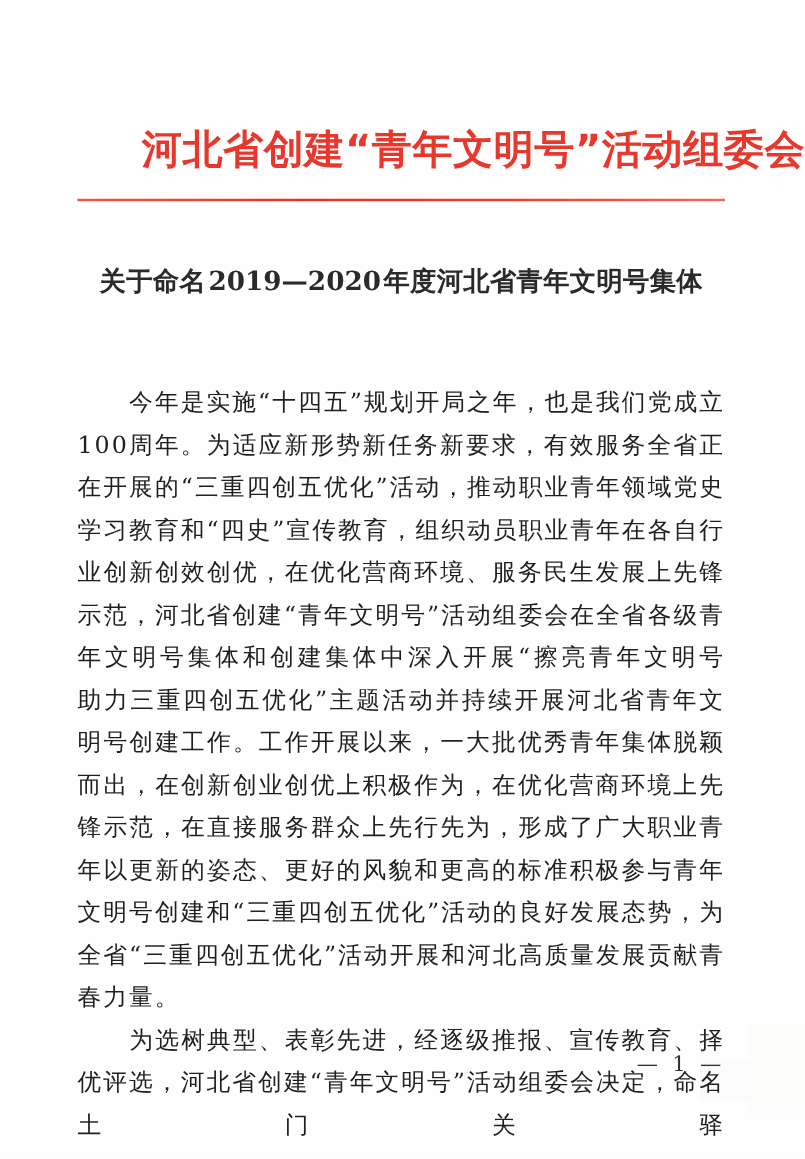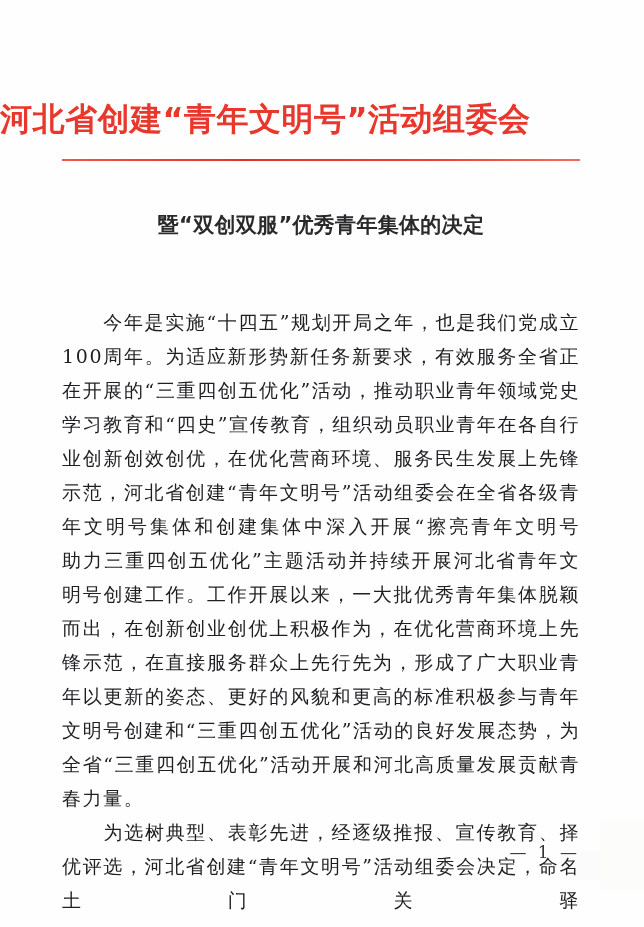--- a/index.html
+++ b/index.html
@@ -36,21 +36,21 @@
   .scan-tint.a { left: 600px; top: 820px; width: 44px; height: 70px; }
   .scan-tint.b { left: 560px; top: 850px; width: 42px; height: 30px; background: #fafaf9; }
   .scan-tint.c { left: 0px;   top: 900px; width: 644px; height: 27px; background: #fdfdfd; }
 
   
   .masthead {
     position: absolute;
     left: 0;
     top: 98px;
     width: 644px;
-    text-align: left;
+    text-align: right;
   }
   .masthead-title {
     display: inline-block;
     font-family: "DejaVu Sans", "Liberation Sans", sans-serif;
     font-weight: 700;
     font-size: 32px;
     line-height: 42px;
     letter-spacing: 0.5px;
     color: #e8382e;
     white-space: nowrap;
@@ -135,21 +135,21 @@
   <div class="scan-tint a"></div>
   <div class="scan-tint b"></div>
   <div class="scan-tint c"></div>
 
   <div class="masthead">
     <span class="masthead-title">河北省创建“青年文明号”活动组委会</span>
   </div>
   <div class="masthead-rule"></div>
 
   <div class="doc-title">
-    <span class="tline">暨“双创双服”优秀青年集体的决定</span>
+    <span class="tline"><span>关于命名</span><span class="years">2019—2020</span><span>年度河北省青年文明号集体</span></span>
   </div>
 
   <div class="body-text">
     <p class="indent">今年是实施“十四五”规划开局之年，也是我们党成立100周年。为适应新形势新任务新要求，有效服务全省正在开展的“三重四创五优化”活动，推动职业青年领域党史学习教育和“四史”宣传教育，组织动员职业青年在各自行业创新创效创优，在优化营商环境、服务民生发展上先锋示范，河北省创建“青年文明号”活动组委会在全省各级青年文明号集体和创建集体中深入开展“擦亮青年文明号　助力三重四创五优化”主题活动并持续开展河北省青年文明号创建工作。工作开展以来，一大批优秀青年集体脱颖而出，在创新创业创优上积极作为，在优化营商环境上先锋示范，在直接服务群众上先行先为，形成了广大职业青年以更新的姿态、更好的风貌和更高的标准积极参与青年文明号创建和“三重四创五优化”活动的良好发展态势，为全省“三重四创五优化”活动开展和河北高质量发展贡献青春力量。</p>
     <p class="indent last-partial">为选树典型、表彰先进，经逐级推报、宣传教育、择优评选，河北省创建“青年文明号”活动组委会决定，命名土门关驿</p>
   </div>
 
   <div class="page-number">— 1 —</div>
 
 </div>

